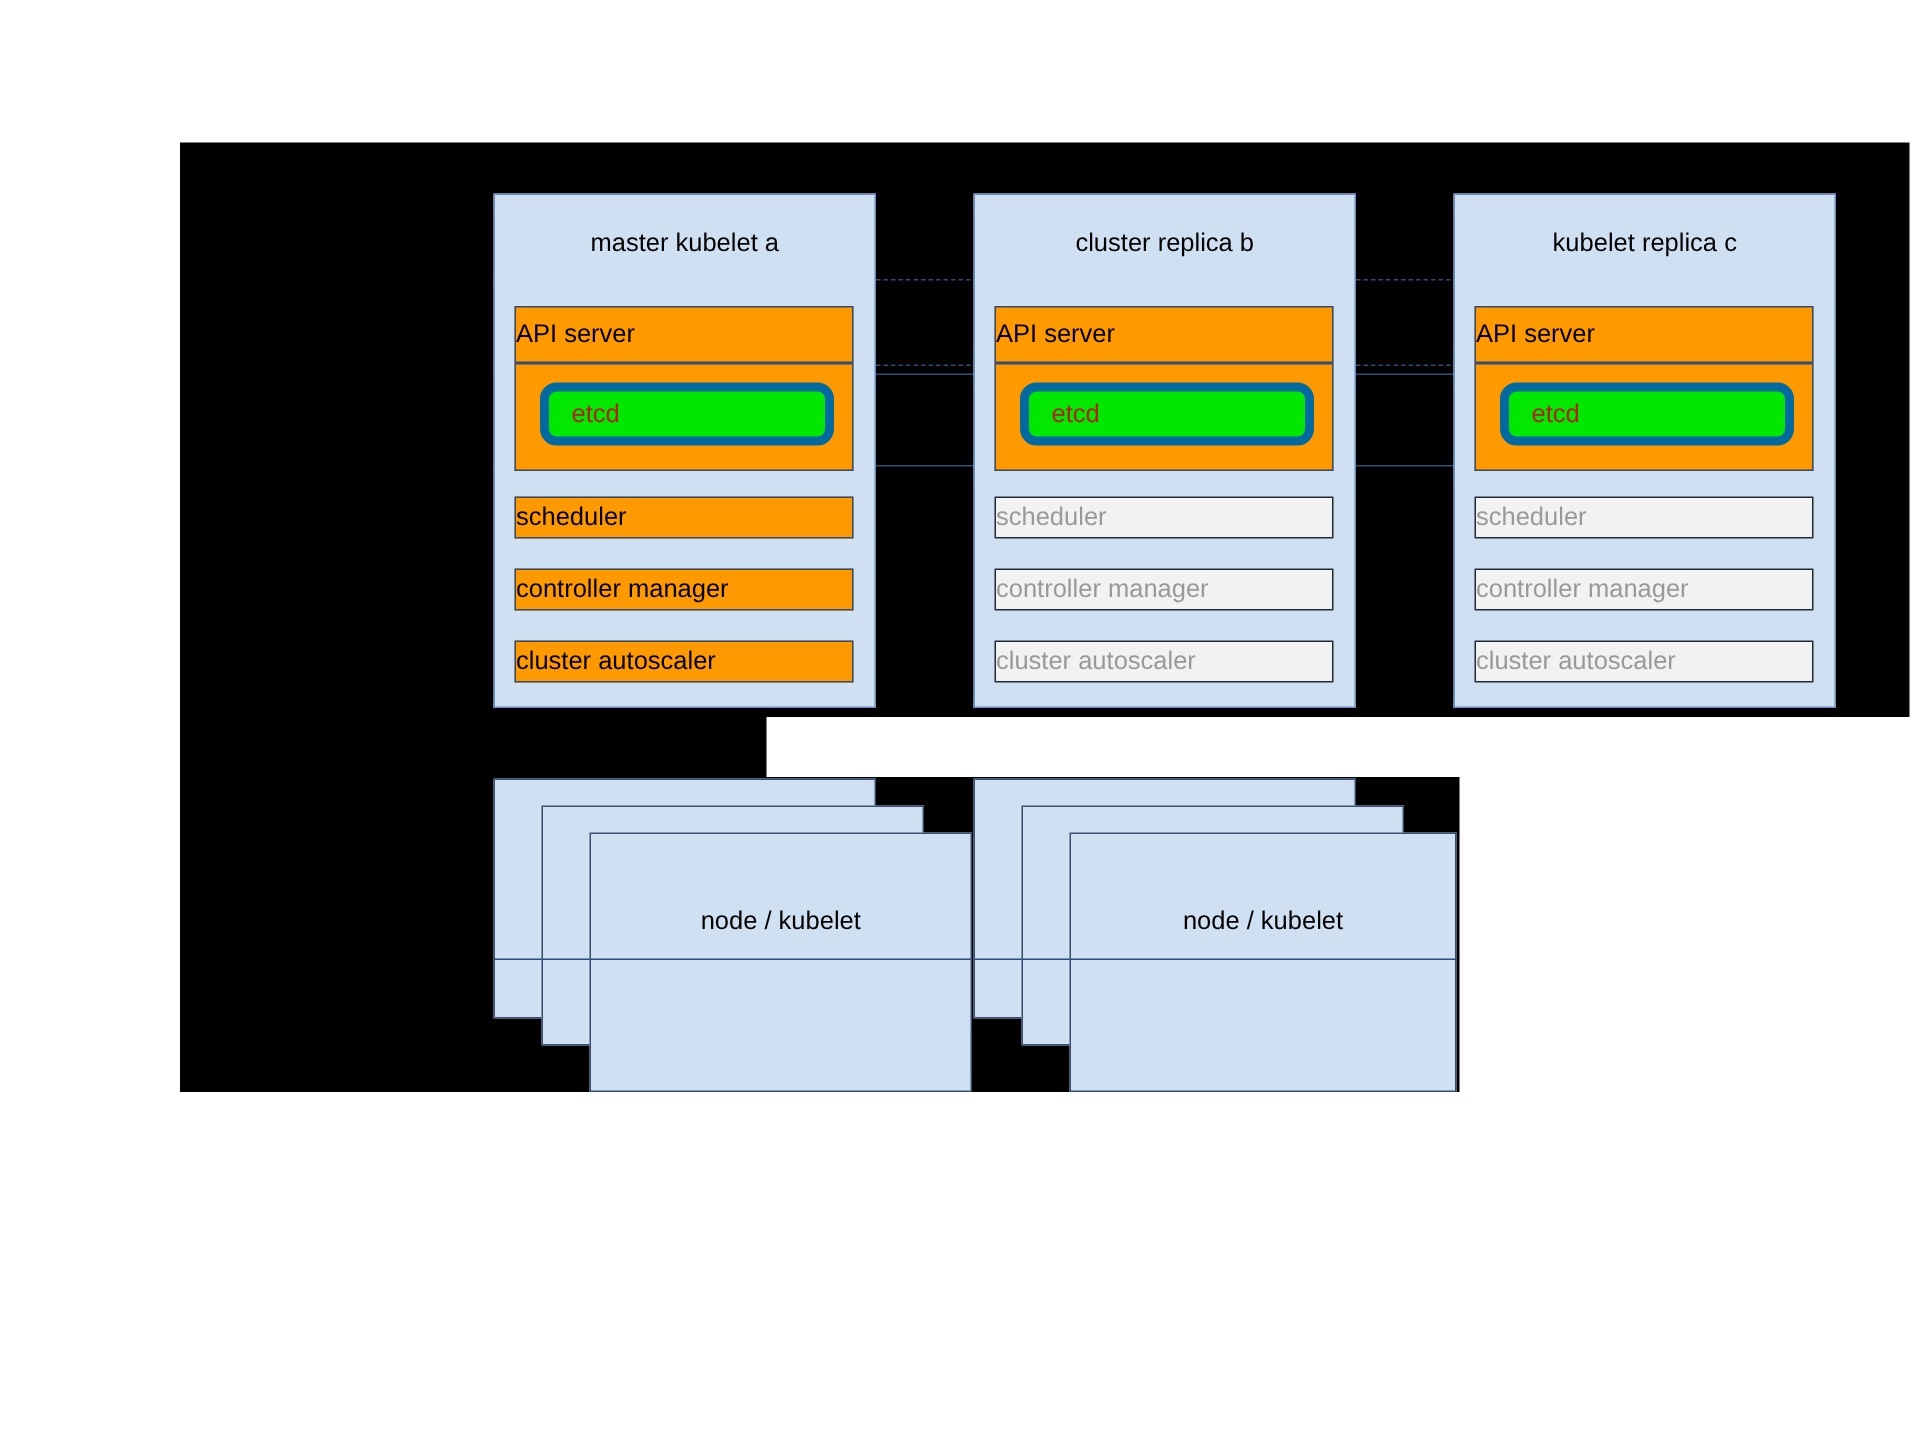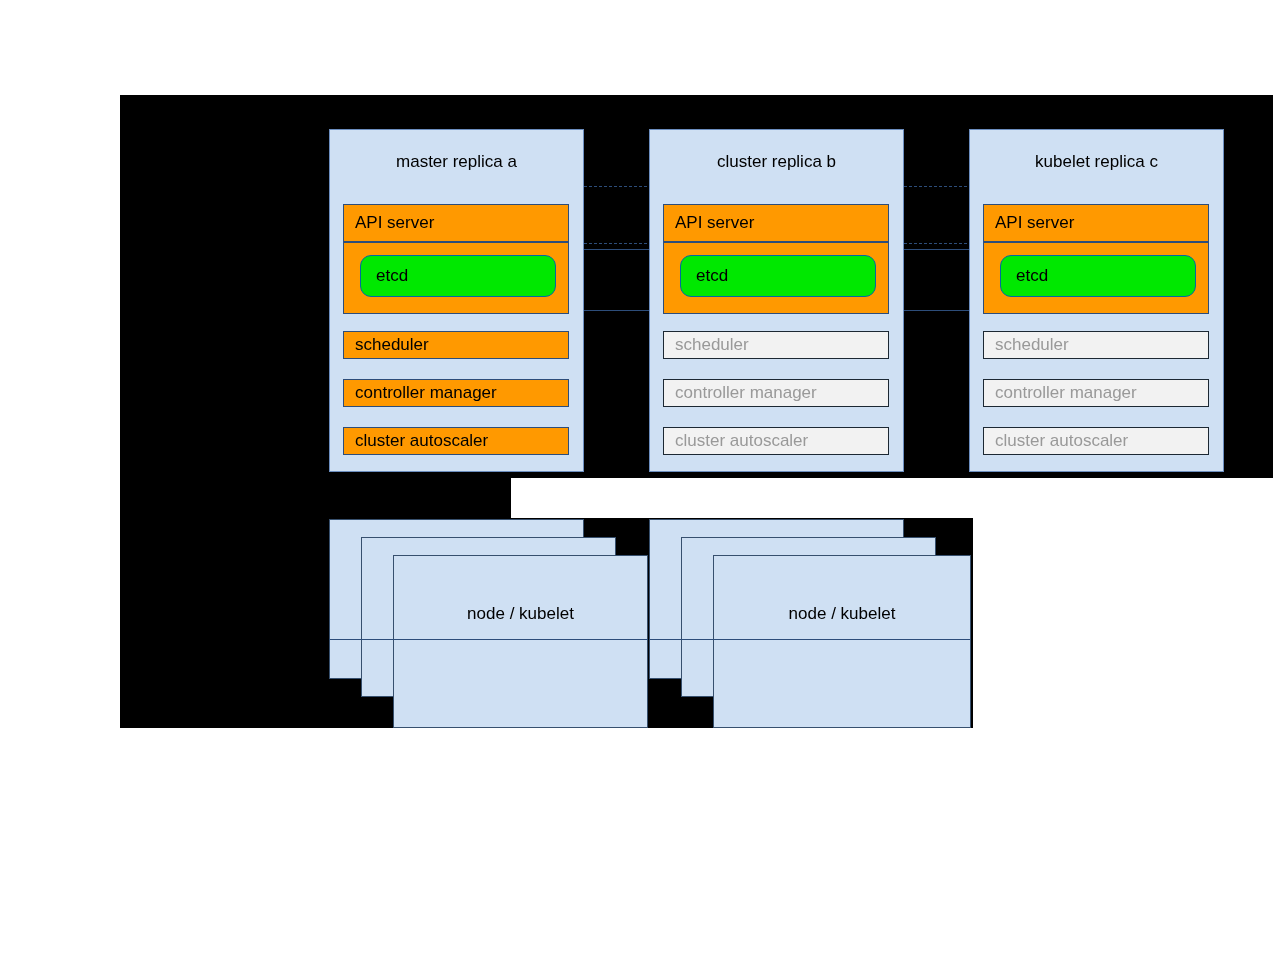--- a/index.html
+++ b/index.html
@@ -51,38 +51,37 @@
     top: 22px;
     text-align: center;
     font-size: 17px;
     color: #000000;
     pointer-events: none;
   }
 
   .comp {
     background: #ff9900;
     border: 1px solid #2d4d7a;
-    padding-left: 11px;
     font-size: 17px;
     color: #000000;
   }
 
   .comp.inactive {
     background: #f2f2f2;
     border: 1px solid #1c2833;
     color: #999999;
   }
 
   .etcd {
     background: #00e800;
-    border: 1px solid #0369a1;
+    border: 6px solid #0369a1;
     border-radius: 11px;
     padding-left: 15px;
     font-size: 17px;
-    color: #000000;
+    color: #b91c1c;
   }
 
   
   .hline-dash {
     position: absolute;
     height: 0;
     border-top: 1.5px dashed #2d4d7a;
   }
   .hline-solid {
     position: absolute;
@@ -116,21 +115,21 @@
   <div class="backdrop" style="left:120px; top:95px; width:1153px; height:383px;"></div>
   <div class="backdrop" style="left:120px; top:478px; width:391px; height:250px;"></div>
   <div class="backdrop" style="left:120px; top:518px; width:853px; height:210px;"></div>
 
   <div class="hline-dash" style="left:329px; top:186px; width:893px;"></div>
   <div class="hline-dash" style="left:329px; top:243px; width:893px;"></div>
   <div class="hline-solid" style="left:329px; top:249px; width:893px;"></div>
   <div class="hline-solid" style="left:329px; top:310px; width:893px;"></div>
 
   <div class="box panel" style="left:329px; top:129px; width:255px; height:343px;">
-    <span class="panel-title">master replica a</span>
+    <span class="panel-title">master kubelet a</span>
   </div>
   <div class="box comp" style="left:343px; top:204px; width:226px; height:38px;">
     <span>API server</span>
   </div>
   <div class="box comp" style="left:343px; top:242px; width:226px; height:72px;"></div>
   <div class="box etcd" style="left:360px; top:255px; width:196px; height:42px;">
     <span>etcd</span>
   </div>
   <div class="box comp" style="left:343px; top:331px; width:226px; height:28px;">
     <span>scheduler</span>

